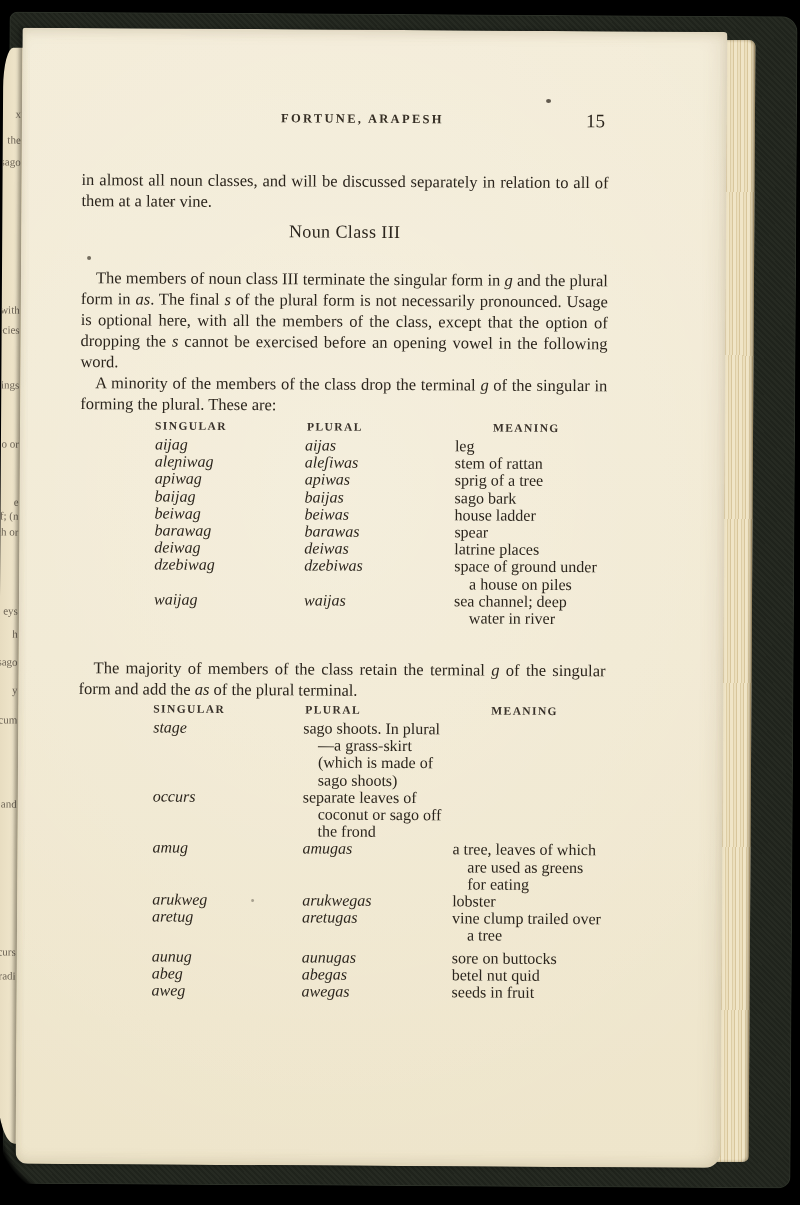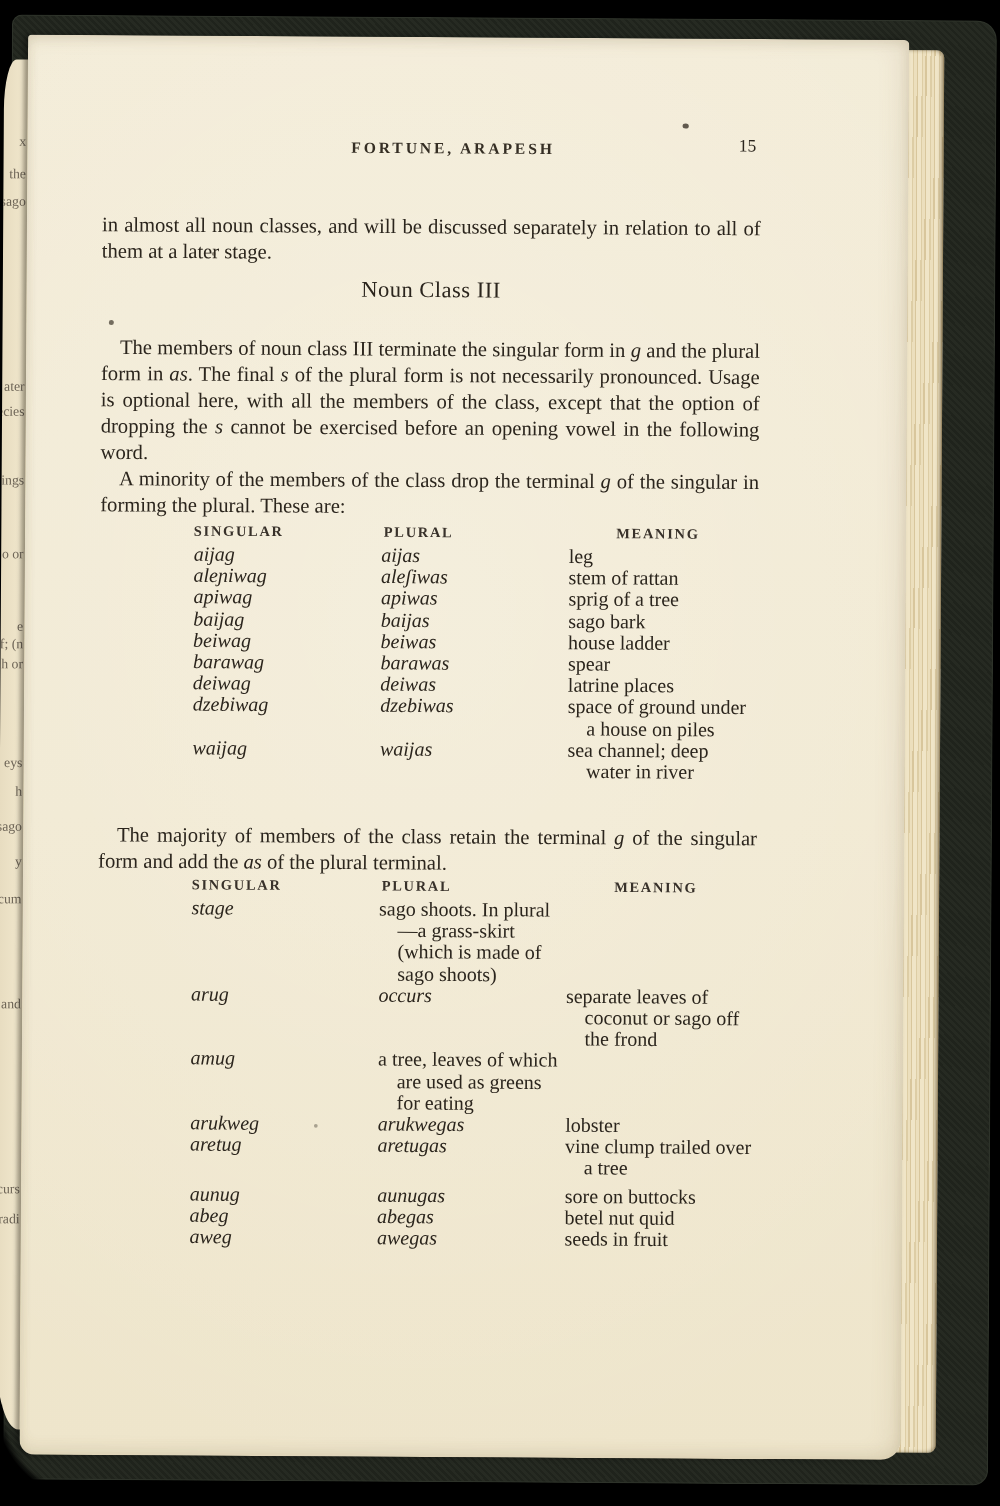--- a/index.html
+++ b/index.html
@@ -63,21 +63,21 @@
     position:absolute; left:0; top:1126px; width:64px; height:79px;
     background:radial-gradient(78px 78px at 76px 0px, rgba(0,0,0,0) 0 70px, #000 76px);
   }
 
   
   .running-head { position:absolute; left:60px; top:82px; width:527px; height:22px; }
   .running-title {
     display:block; text-align:center; padding-left:34px;
     font-size:12.5px; font-weight:bold; letter-spacing:2.3px; color:#352e24;
   }
-  .page-number { position:absolute; right:4px; top:-3px; font-size:14px; color:#2b251d; }
+  .page-number { position:absolute; right:4px; top:-3px; font-size:19px; color:#2b251d; }
 
   .para { position:absolute; left:60px; width:527px;
           font-size:16.5px; line-height:21px; text-align:justify; }
   .para.indent { text-indent:15px; }
   .p-intro    { top:124px; }
   .section-heading { position:absolute; left:60px; top:192px; width:527px;
           text-align:center; font-size:18px; letter-spacing:0.4px; }
   .p-rule     { top:222px; }
   .p-minority { top:327px; }
   .p-majority { top:612px; }
@@ -118,21 +118,21 @@
       <div class="edge-frag" style="top: 110px;">
         <span>x</span>
       </div>
       <div class="edge-frag" style="top: 136px; text-align: center;">
         <span>the</span>
       </div>
       <div class="edge-frag" style="top: 158px;">
         <span>sago</span>
       </div>
       <div class="edge-frag" style="top: 306px;">
-        <span>ater</span>
+        <span>with</span>
       </div>
       <div class="edge-frag" style="top: 326px;">
         <span>ecies</span>
       </div>
       <div class="edge-frag" style="top: 381px;">
         <span>dings</span>
       </div>
       <div class="edge-frag" style="top: 440px;">
         <span>rjo or</span>
       </div>
@@ -171,21 +171,21 @@
       </div>
     </div>
 
   <div class="main-page">
 
     <div class="running-head">
       <span class="running-title">FORTUNE, ARAPESH</span>
       <span class="page-number">15</span>
     </div>
 
-    <p class="para p-intro"><span>in almost all noun classes, and will be discussed separately in relation to all of them at a later stage.</span></p>
+    <p class="para p-intro"><span>in almost all noun classes, and will be discussed separately in relation to all of them at a later vine.</span></p>
 
     <h2 class="section-heading" style="margin:0; font-weight:normal;">Noun Class III</h2>
 
     <p class="para indent p-rule"><span>The members of noun class III terminate the singular form in </span><span style="font-style: italic;">g</span><span> and the plural form in </span><span style="font-style: italic;">as</span><span>. The final </span><span style="font-style: italic;">s</span><span> of the plural form is not necessarily pronounced. Usage is optional here, with all the members of the class, except that the option of dropping the </span><span style="font-style: italic;">s</span><span> cannot be exercised before an opening vowel in the following word.</span></p>
 
     <p class="para indent p-minority"><span>A minority of the members of the class drop the terminal </span><span style="font-style: italic;">g</span><span> of the singular in forming the plural. These are:</span></p>
 
     <div class="vocab-table table-1">
         <div class="trow thead">
           <div class="tcell h0">SINGULAR</div>
@@ -270,30 +270,30 @@
         <div class="trow">
           <div class="tcell it">stage</div>
           <div class="tcell meaning">
             <div class="mline">sago shoots. In plural</div>
             <div class="mline cont">—a grass-skirt</div>
             <div class="mline cont">(which is made of</div>
             <div class="mline cont">sago shoots)</div>
           </div>
         </div>
         <div class="trow">
-          <div class="tcell it">arug</div>
           <div class="tcell it">occurs</div>
           <div class="tcell meaning">
             <div class="mline">separate leaves of</div>
             <div class="mline cont">coconut or sago off</div>
             <div class="mline cont">the frond</div>
           </div>
         </div>
         <div class="trow">
           <div class="tcell it">amug</div>
+          <div class="tcell it">amugas</div>
           <div class="tcell meaning">
             <div class="mline">a tree, leaves of which</div>
             <div class="mline cont">are used as greens</div>
             <div class="mline cont">for eating</div>
           </div>
         </div>
         <div class="trow">
           <div class="tcell it">arukweg</div>
           <div class="tcell it">arukwegas</div>
           <div class="tcell meaning">

